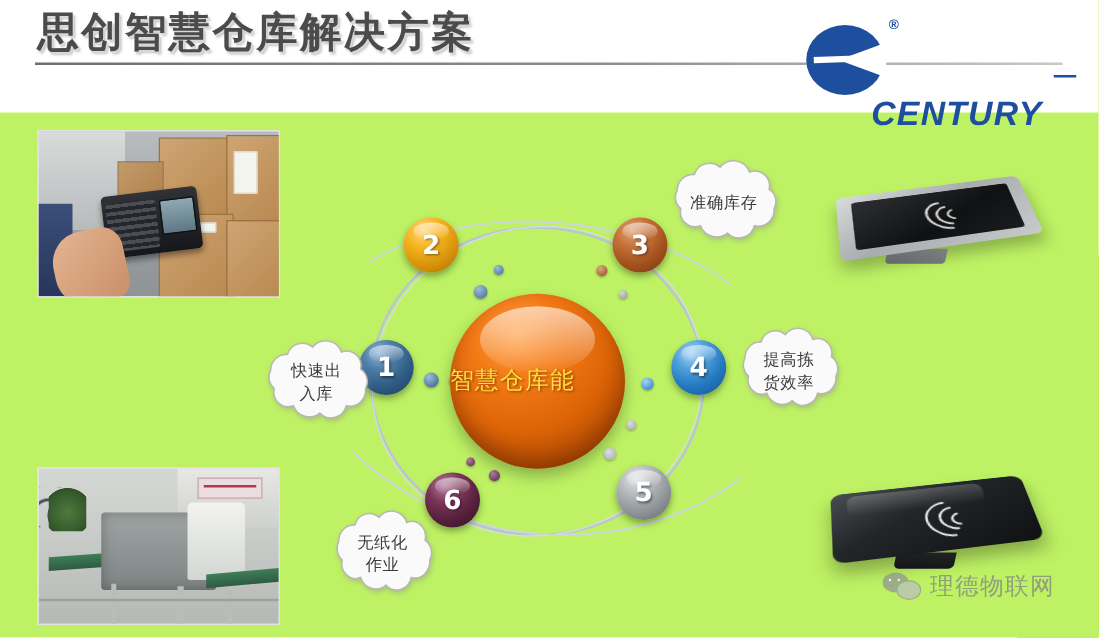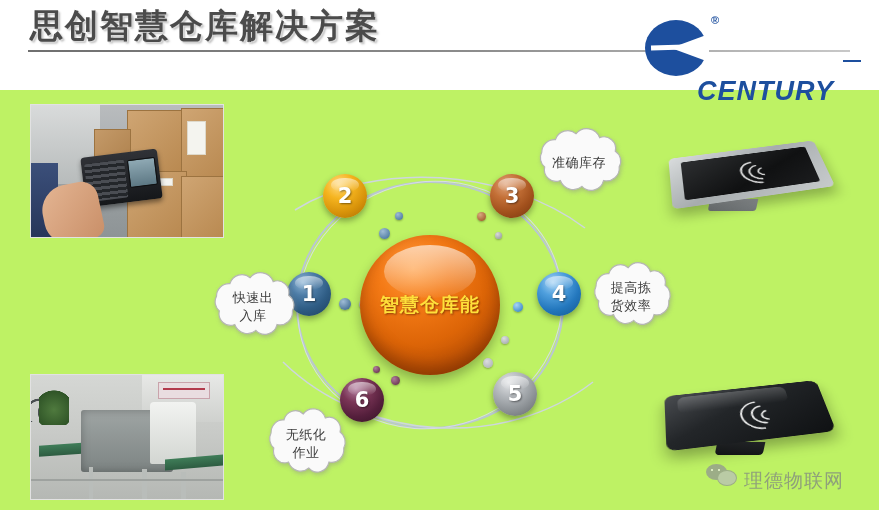--- a/index.html
+++ b/index.html
@@ -211,24 +211,24 @@
       radial-gradient(circle at 38% 24%, #ff9a3c 0%, #f47a16 26%, #dd6507 55%, #a94503 88%, #8c3802 100%);
     box-shadow:0 6px 12px rgba(0,0,0,.28), inset 0 -8px 16px rgba(90,30,0,.45);
   }
   #core-gloss{
     position:absolute;left:17%;top:7%;width:66%;height:38%;
     border-radius:50%;
     background:linear-gradient(to bottom,rgba(255,255,255,.62),rgba(255,255,255,.04));
   }
   #core-text{
     position:absolute;left:0;top:0;width:100%;height:100%;
-    display:flex;flex-direction:column;align-items:center;justify-content:center;
+    display:flex;flex-direction:row;align-items:center;justify-content:space-between;
     color:#ffdf3a;
     font-family:"DejaVu Sans","Liberation Sans",sans-serif;
-    font-size:19px;font-weight:bold;line-height:1.34;
+    font-size:19px;font-weight:normal;line-height:1.34;
     text-shadow:1px 1px 2px rgba(110,40,0,.75);
     letter-spacing:1px;
   }
 
   
   .node{
     position:absolute;width:44px;height:44px;border-radius:50%;
     display:flex;align-items:center;justify-content:center;
     color:#ffffff;font-size:21px;font-weight:bold;
     font-family:"DejaVu Sans","Liberation Sans",sans-serif;
@@ -292,21 +292,21 @@
     background:#8f9295;
   }
   #wm-icon .b2{
     position:absolute;left:11px;top:6px;width:18px;height:14px;border-radius:50%;
     background:#b9bcbe;border:1px solid #8f9295;
   }
   #wm-icon .d{position:absolute;width:2px;height:2px;border-radius:50%;background:#fff;}
   #wm-icon .d1{left:5px;top:5px;} #wm-icon .d2{left:12px;top:5px;}
   #wm-text{
     font-family:"DejaVu Sans","Liberation Sans",sans-serif;
-    font-size:19px;color:#7d8184;letter-spacing:1px;margin-top:12px;
+    font-size:19px;color:#7d8184;letter-spacing:1px;
   }
 </style>
 </head>
 <body>
 
 <div id="slide">
 
   <div id="header-band">
     <div id="title">思创智慧仓库解决方案</div>
     <div id="title-rule"></div>

